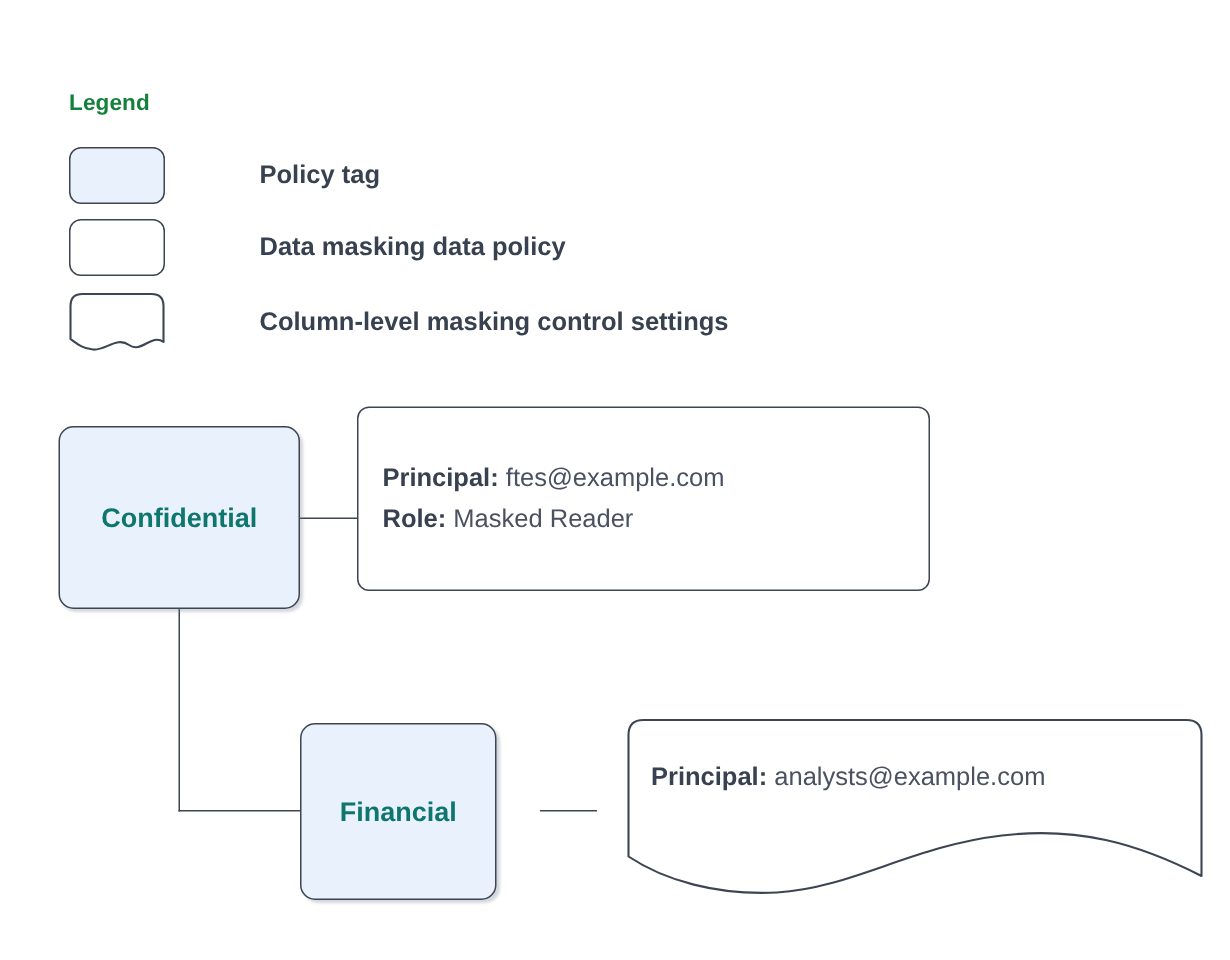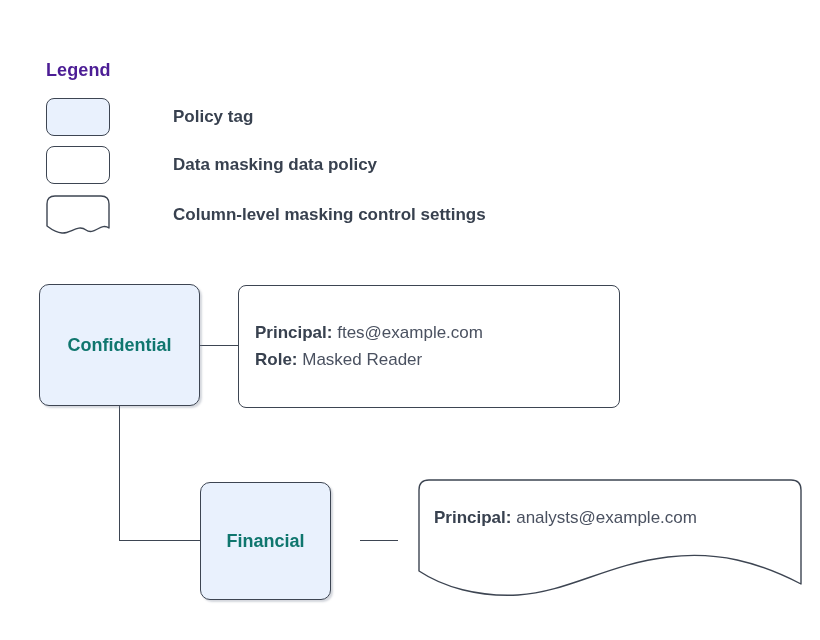--- a/index.html
+++ b/index.html
@@ -19,23 +19,23 @@
   .canvas {
     position: absolute;
     inset: 0;
   }
 
   
   #legend-title {
     position: absolute;
     left: 46px;
     top: 60px;
-    font-size: 18px;
-    font-weight: bold;
-    color: #4c1d95;
+    font-size: 15px;
+    font-weight: bold;
+    color: #15803d;
     letter-spacing: 0.1px;
   }
 
   .legend-row {
     position: absolute;
     left: 46px;
     height: 38px;
   }
   .legend-row .swatch {
     position: absolute;
@@ -107,21 +107,21 @@
   }
 
   
   .detail-box {
     position: absolute;
     box-sizing: border-box;
     padding: 14px 16px;
   }
   #policy-box-confidential {
     left: 238px;
-    top: 285px;
+    top: 271px;
     width: 382px;
     height: 123px;
     border: 1.4px solid #3d4552;
     border-radius: 8px;
     background: #ffffff;
     display: flex;
     flex-direction: column;
     justify-content: center;
   }
   .detail-line {

